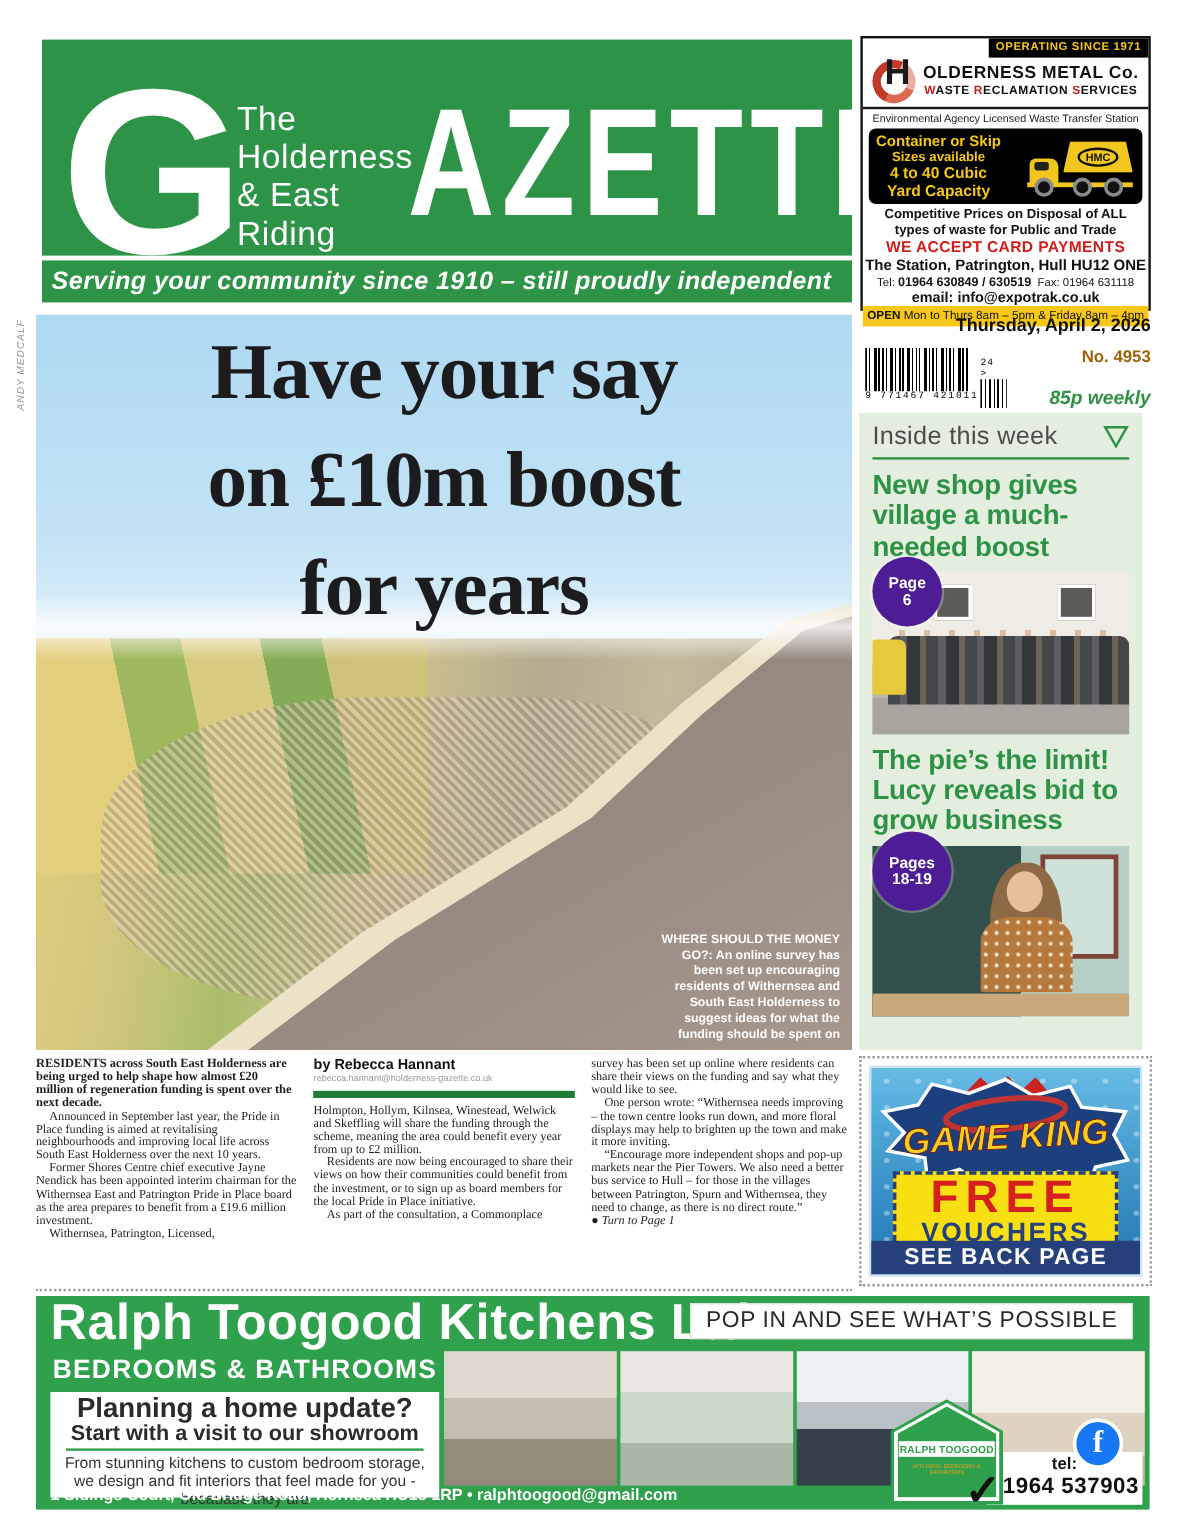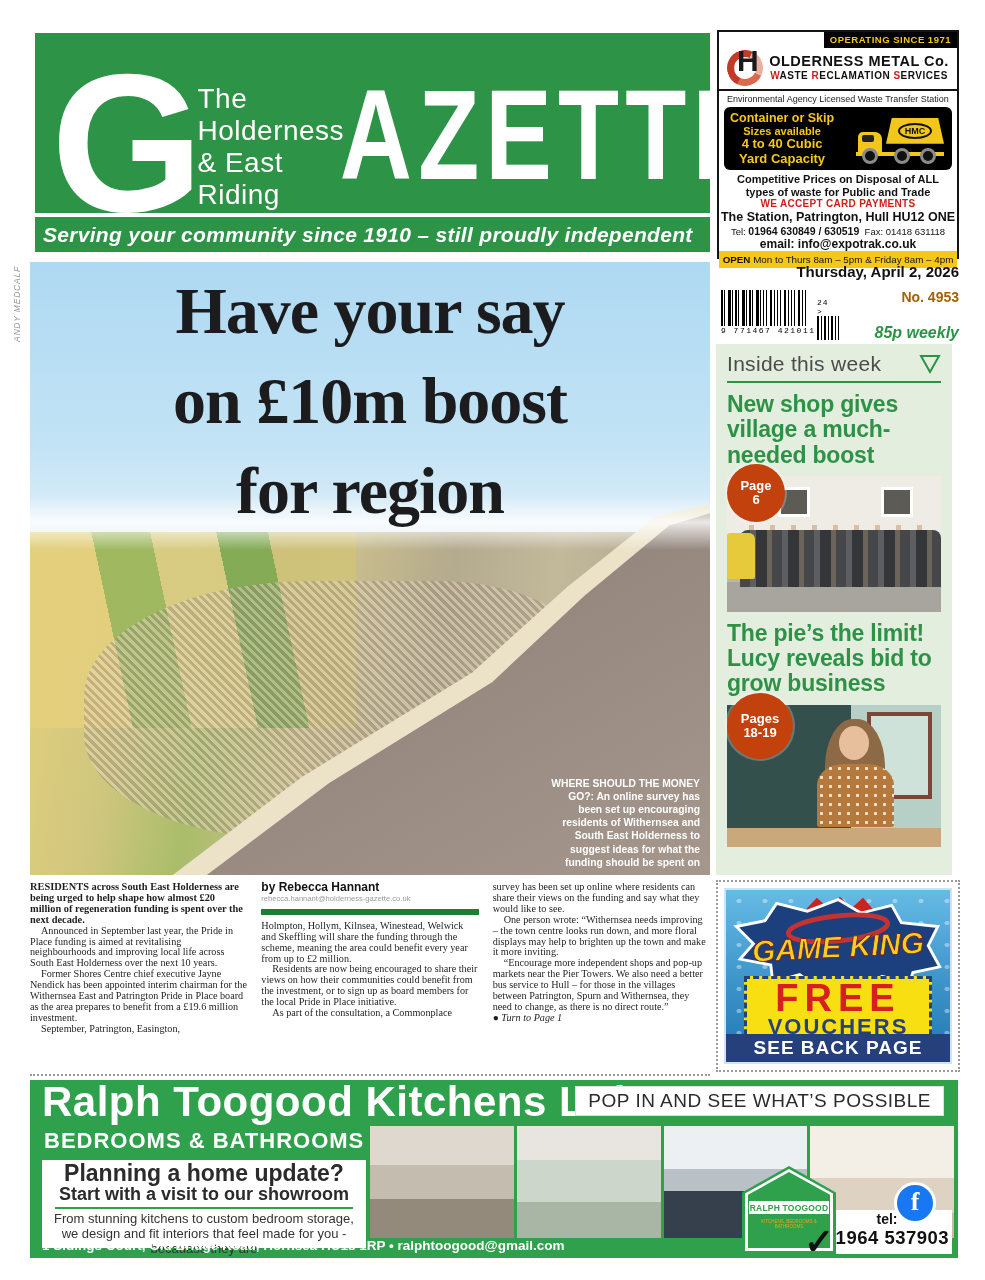--- a/index.html
+++ b/index.html
@@ -48,21 +48,21 @@
   .truck { position:relative; width:92px; height:50px; flex:0 0 auto; }
   .truck-skip { position:absolute; right:2px; top:4px; width:58px; height:26px; background:#f2c71d;
                 clip-path:polygon(10% 0,90% 0,100% 100%,0 100%); display:flex; align-items:center; justify-content:center; }
   .truck-hmc { font-size:9px; font-weight:bold; color:#111; border:2px solid #111; border-radius:50%; padding:1px 5px; background:#f2c71d; }
   .truck-cab { position:absolute; left:4px; bottom:10px; width:24px; height:22px; background:#f2c71d; border-radius:5px 7px 0 0; }
   .truck-win { position:absolute; left:8px; bottom:22px; width:12px; height:7px; background:#222; border-radius:2px; }
   .truck-base { position:absolute; left:2px; right:2px; bottom:8px; height:4px; background:#f2c71d; }
   .truck-wheel { position:absolute; bottom:0; width:10px; height:10px; background:#111; border:3px solid #8a8a8a; border-radius:50%; }
   .tw1{left:8px;} .tw2{left:40px;} .tw3{right:10px;}
   .ma-comp { text-align:center; font-weight:bold; font-size:11px; line-height:1.12; padding:2px 4px 0; }
-  .ma-card { text-align:center; font-weight:bold; font-size:10px; color:#d11c1c; letter-spacing:0.3px; }
+  .ma-card { text-align:center; font-weight:bold; font-size:13px; color:#d11c1c; letter-spacing:0.3px; }
   .ma-addr { text-align:center; font-weight:bold; font-size:12.5px; padding-top:1px; }
   .ma-tel { text-align:center; font-size:9.5px; padding-top:1px; }
   .ma-tel b { font-size:10.5px; }
   .ma-email { text-align:center; font-weight:bold; font-size:12px; }
   .ma-open { background:#f5c718; text-align:center; font-size:9.8px; padding:3px 2px; margin-top:auto; }
   .ma-open b { font-weight:bold; }
 
   
   .dateline { position:absolute; left:717px; top:263px; width:242px; height:78px; }
   .dl-date { text-align:right; font-weight:bold; font-size:15px; color:#111; }
@@ -79,21 +79,21 @@
      background:repeating-linear-gradient(90deg,#000 0 1.5px,#fff 1.5px 4px,#000 4px 5px,#fff 5px 7px); }
 
   
   .inside { position:absolute; left:716px; top:344px; width:236px; height:531px; background:#e3eedf;
             box-sizing:border-box; padding:8px 11px; }
   .in-titlerow { display:flex; align-items:center; justify-content:space-between;
                  border-bottom:2px solid #2e9246; padding-bottom:5px; }
   .in-title { font-size:21px; color:#4b4b4b; letter-spacing:0.3px; }
   .in-head { color:#2e9246; font-weight:bold; font-size:23px; line-height:1.1; margin-top:9px; letter-spacing:-0.2px; }
   .in-photo { position:relative; margin-top:8px; height:136px; overflow:visible; }
-  .badge { position:absolute; left:0px; top:-12px; background:#c2410c; color:#fff; border-radius:50%;
+  .badge { position:absolute; left:0px; top:-12px; background:#4c1d95; color:#fff; border-radius:50%;
            display:flex; flex-direction:column; align-items:center; justify-content:center; z-index:2;
            font-weight:bold; line-height:1.05; box-shadow:0 0 0 2px rgba(255,255,255,.25); }
   .badge1 { width:58px; height:58px; font-size:13px; }
   .badge2 { width:66px; height:66px; font-size:13px; }
   .ph-box { position:absolute; inset:0; overflow:hidden; }
   
   .ph-com { background:linear-gradient(180deg,#efece6 0 56%,#bab6b0 56% 78%,#a8a49e 78%); }
   .ph-com .win1,.ph-com .win2 { position:absolute; top:8%; width:12%; height:18%; background:#5d5b55; border:3px solid #fff; }
   .ph-com .win1 { left:24%; } .ph-com .win2 { left:72%; }
   .ph-com .crowd { position:absolute; left:6%; right:0; top:40%; height:42%;
@@ -246,21 +246,21 @@
         <div class="truck-win"></div>
         <div class="truck-base"></div>
         <div class="truck-wheel tw1"></div>
         <div class="truck-wheel tw2"></div>
         <div class="truck-wheel tw3"></div>
       </div>
     </div>
     <div class="ma-comp">Competitive Prices on Disposal of ALL types of waste for Public and Trade</div>
     <div class="ma-card">WE ACCEPT CARD PAYMENTS</div>
     <div class="ma-addr">The Station, Patrington, Hull HU12 ONE</div>
-    <div class="ma-tel"><span>Tel:</span> <b>01964 630849 / 630519</b>&nbsp; <span>Fax: 01418 631118</span></div>
+    <div class="ma-tel"><span>Tel:</span> <b>01964 630849 / 630519</b>&nbsp; <span>Fax: 01964 631118</span></div>
     <div class="ma-email">email: info@expotrak.co.uk</div>
     <div class="ma-open"><b>OPEN</b><span> Mon to Thurs 8am – 5pm &amp; Friday 8am – 4pm</span></div>
   </div>
 
   <div class="dateline">
     <div class="dl-date">Thursday, April 2, 2026</div>
     <div class="dl-row">
       <div class="barcode">
         <div class="bc-addon">
           <div class="bc-addon-label">24 &gt;</div>
@@ -315,34 +315,34 @@
     <div class="lp-sky"></div>
     <div class="lp-land"></div>
     <div class="lp-fields"></div>
     <div class="lp-town"></div>
     <div class="lp-shore"></div>
     <div class="lp-sea"></div>
     <div class="lp-haze"></div>
     <div class="lp-headline">
       <div>Have your say</div>
       <div>on £10m boost</div>
-      <div>for region</div>
+      <div>for years</div>
     </div>
     <div class="lp-caption">
       <span>WHERE SHOULD THE MONEY GO?:</span>
       <span>An online survey has been set up encouraging residents of Withernsea and South East Holderness to suggest ideas for what the funding should be spent on</span>
     </div>
   </div>
 
   <div class="bodytext">
     <div class="col">
       <p class="leadpara">RESIDENTS across South East Holderness are being urged to help shape how almost £20 million of regeneration funding is spent over the next decade.</p>
       <p>Announced in September last year, the Pride in Place funding is aimed at revitalising neighbourhoods and improving local life across South East Holderness over the next 10 years.</p>
       <p>Former Shores Centre chief executive Jayne Nendick has been appointed interim chairman for the Withernsea East and Patrington Pride in Place board as the area prepares to benefit from a £19.6 million investment.</p>
-      <p>September, Patrington, Easington,</p>
+      <p>Withernsea, Patrington, Licensed,</p>
     </div>
     <div class="col">
       <div class="byline-block">
         <div class="byline-name">by Rebecca Hannant</div>
         <div class="byline-email">rebecca.hannant@holderness-gazette.co.uk</div>
         <div class="byline-rule"></div>
       </div>
       <p class="noindent">Holmpton, Hollym, Kilnsea, Winestead, Welwick and Skeffling will share the funding through the scheme, meaning the area could benefit every year from up to £2 million.</p>
       <p>Residents are now being encouraged to share their views on how their communities could benefit from the investment, or to sign up as board members for the local Pride in Place initiative.</p>
       <p>As part of the consultation, a Commonplace</p>

